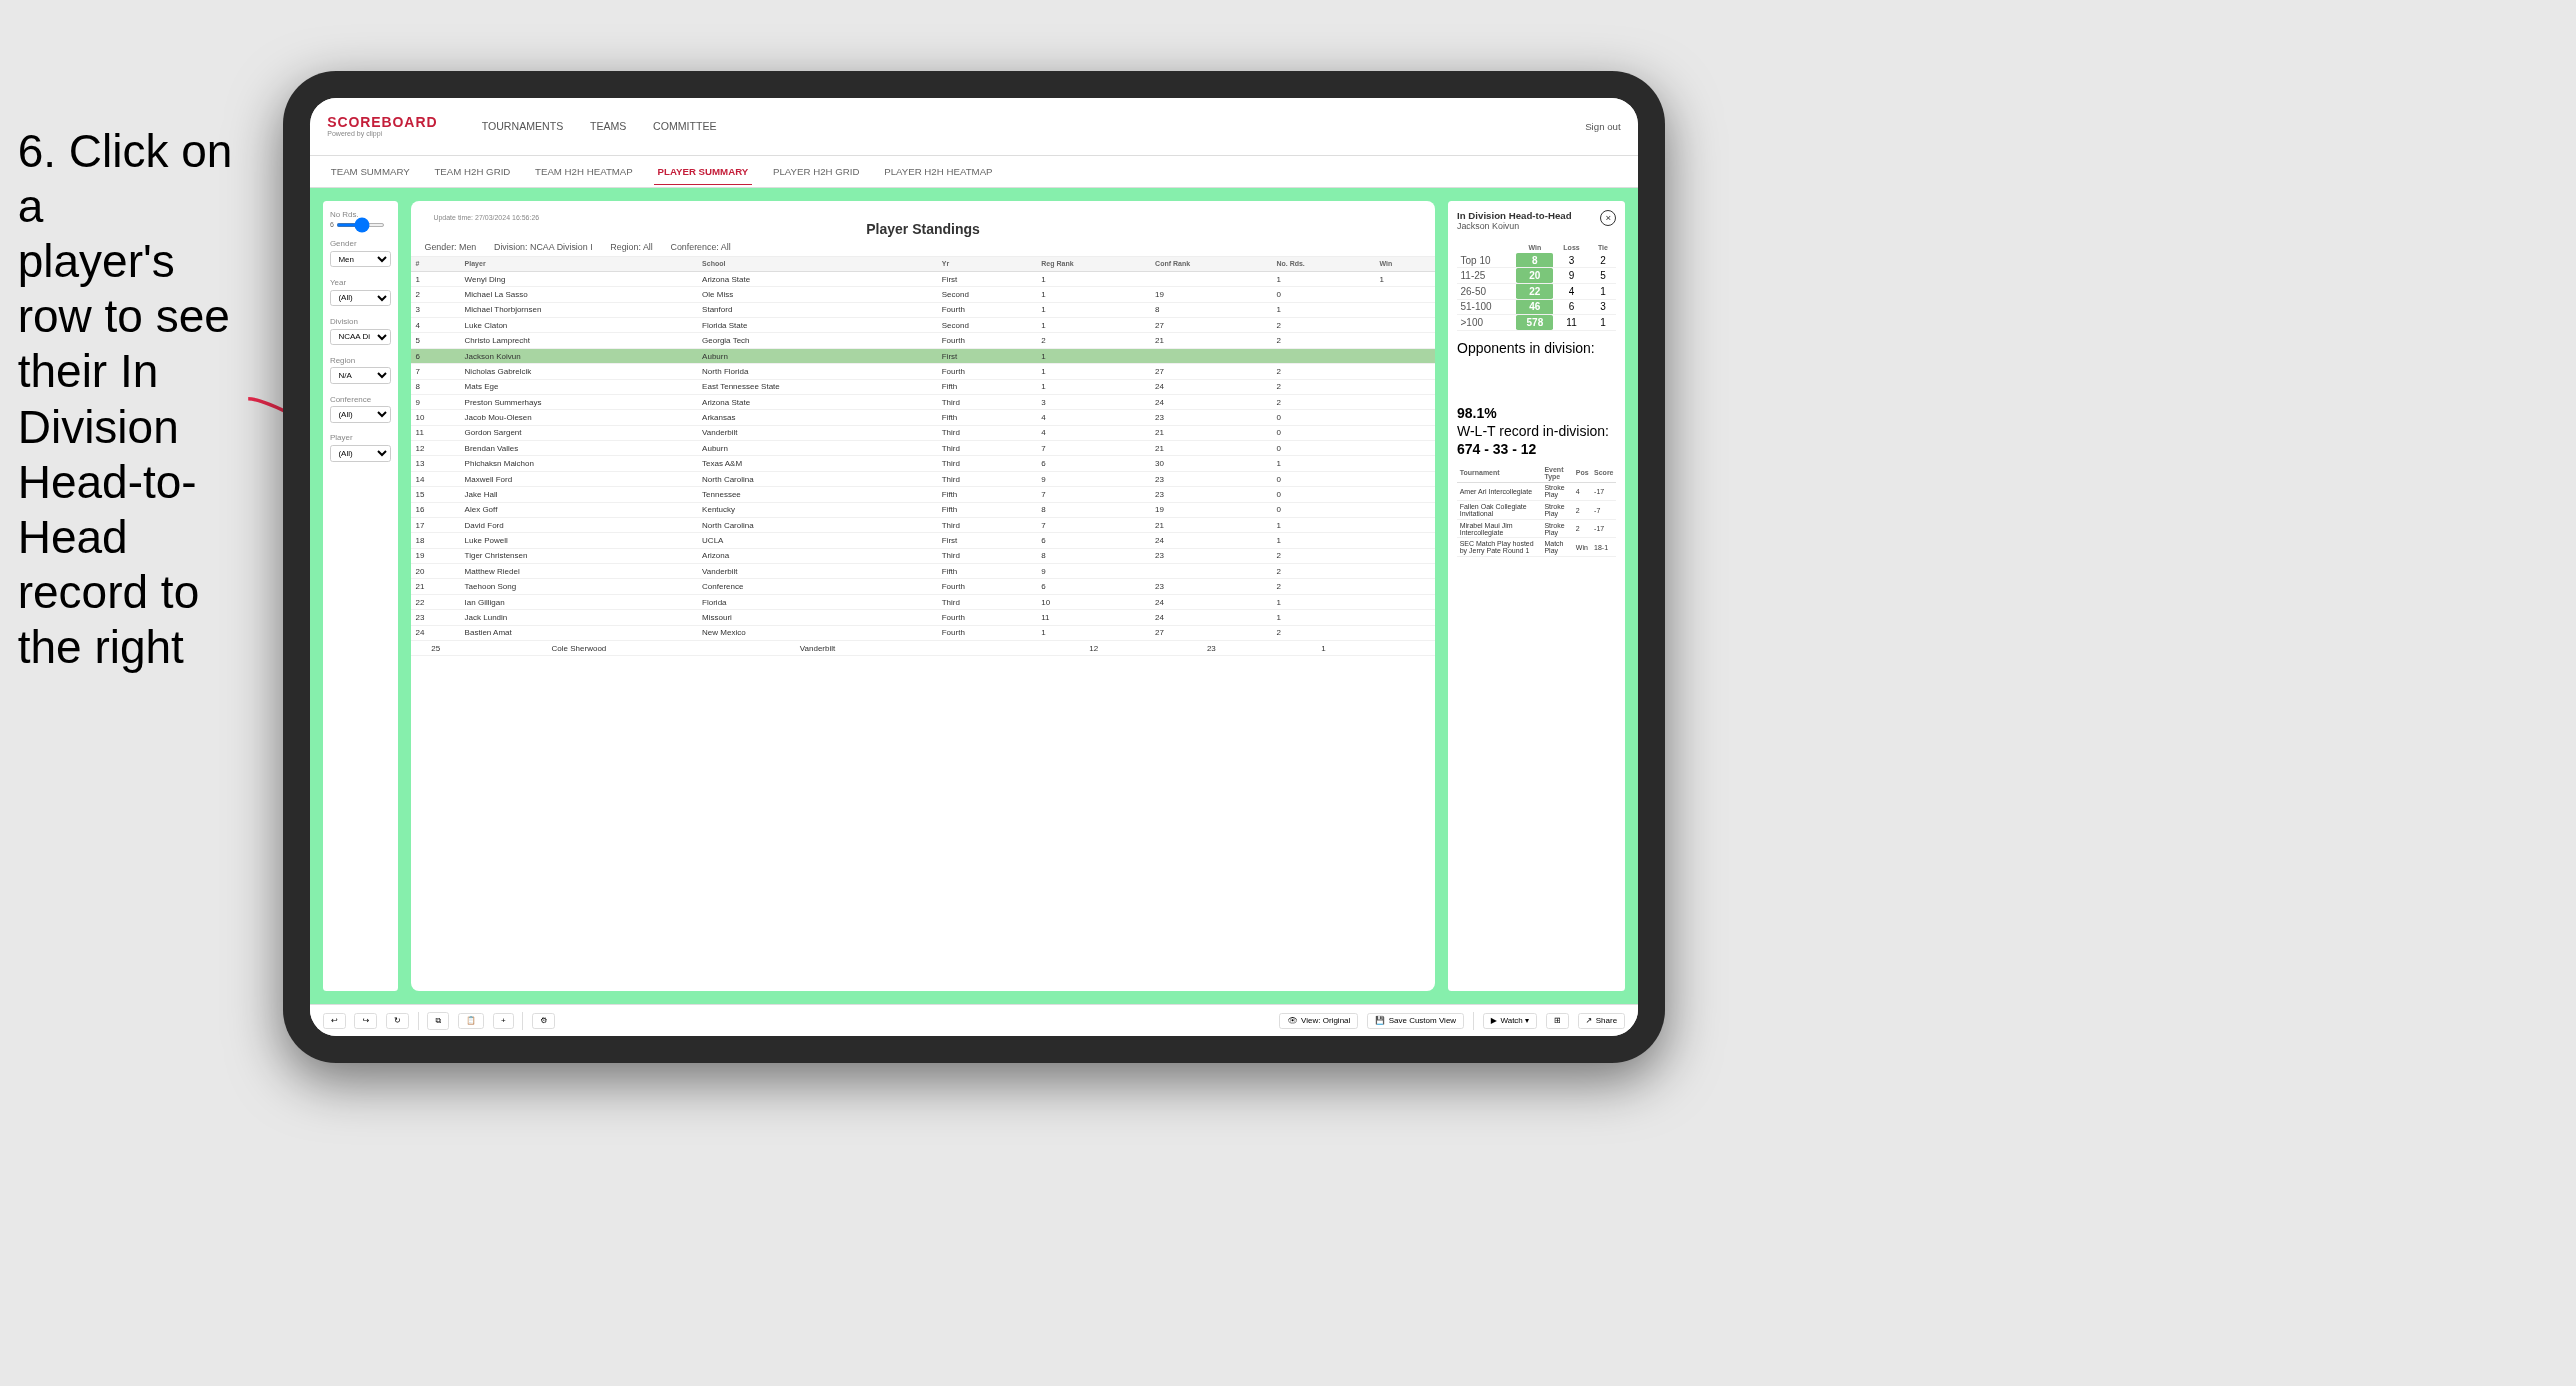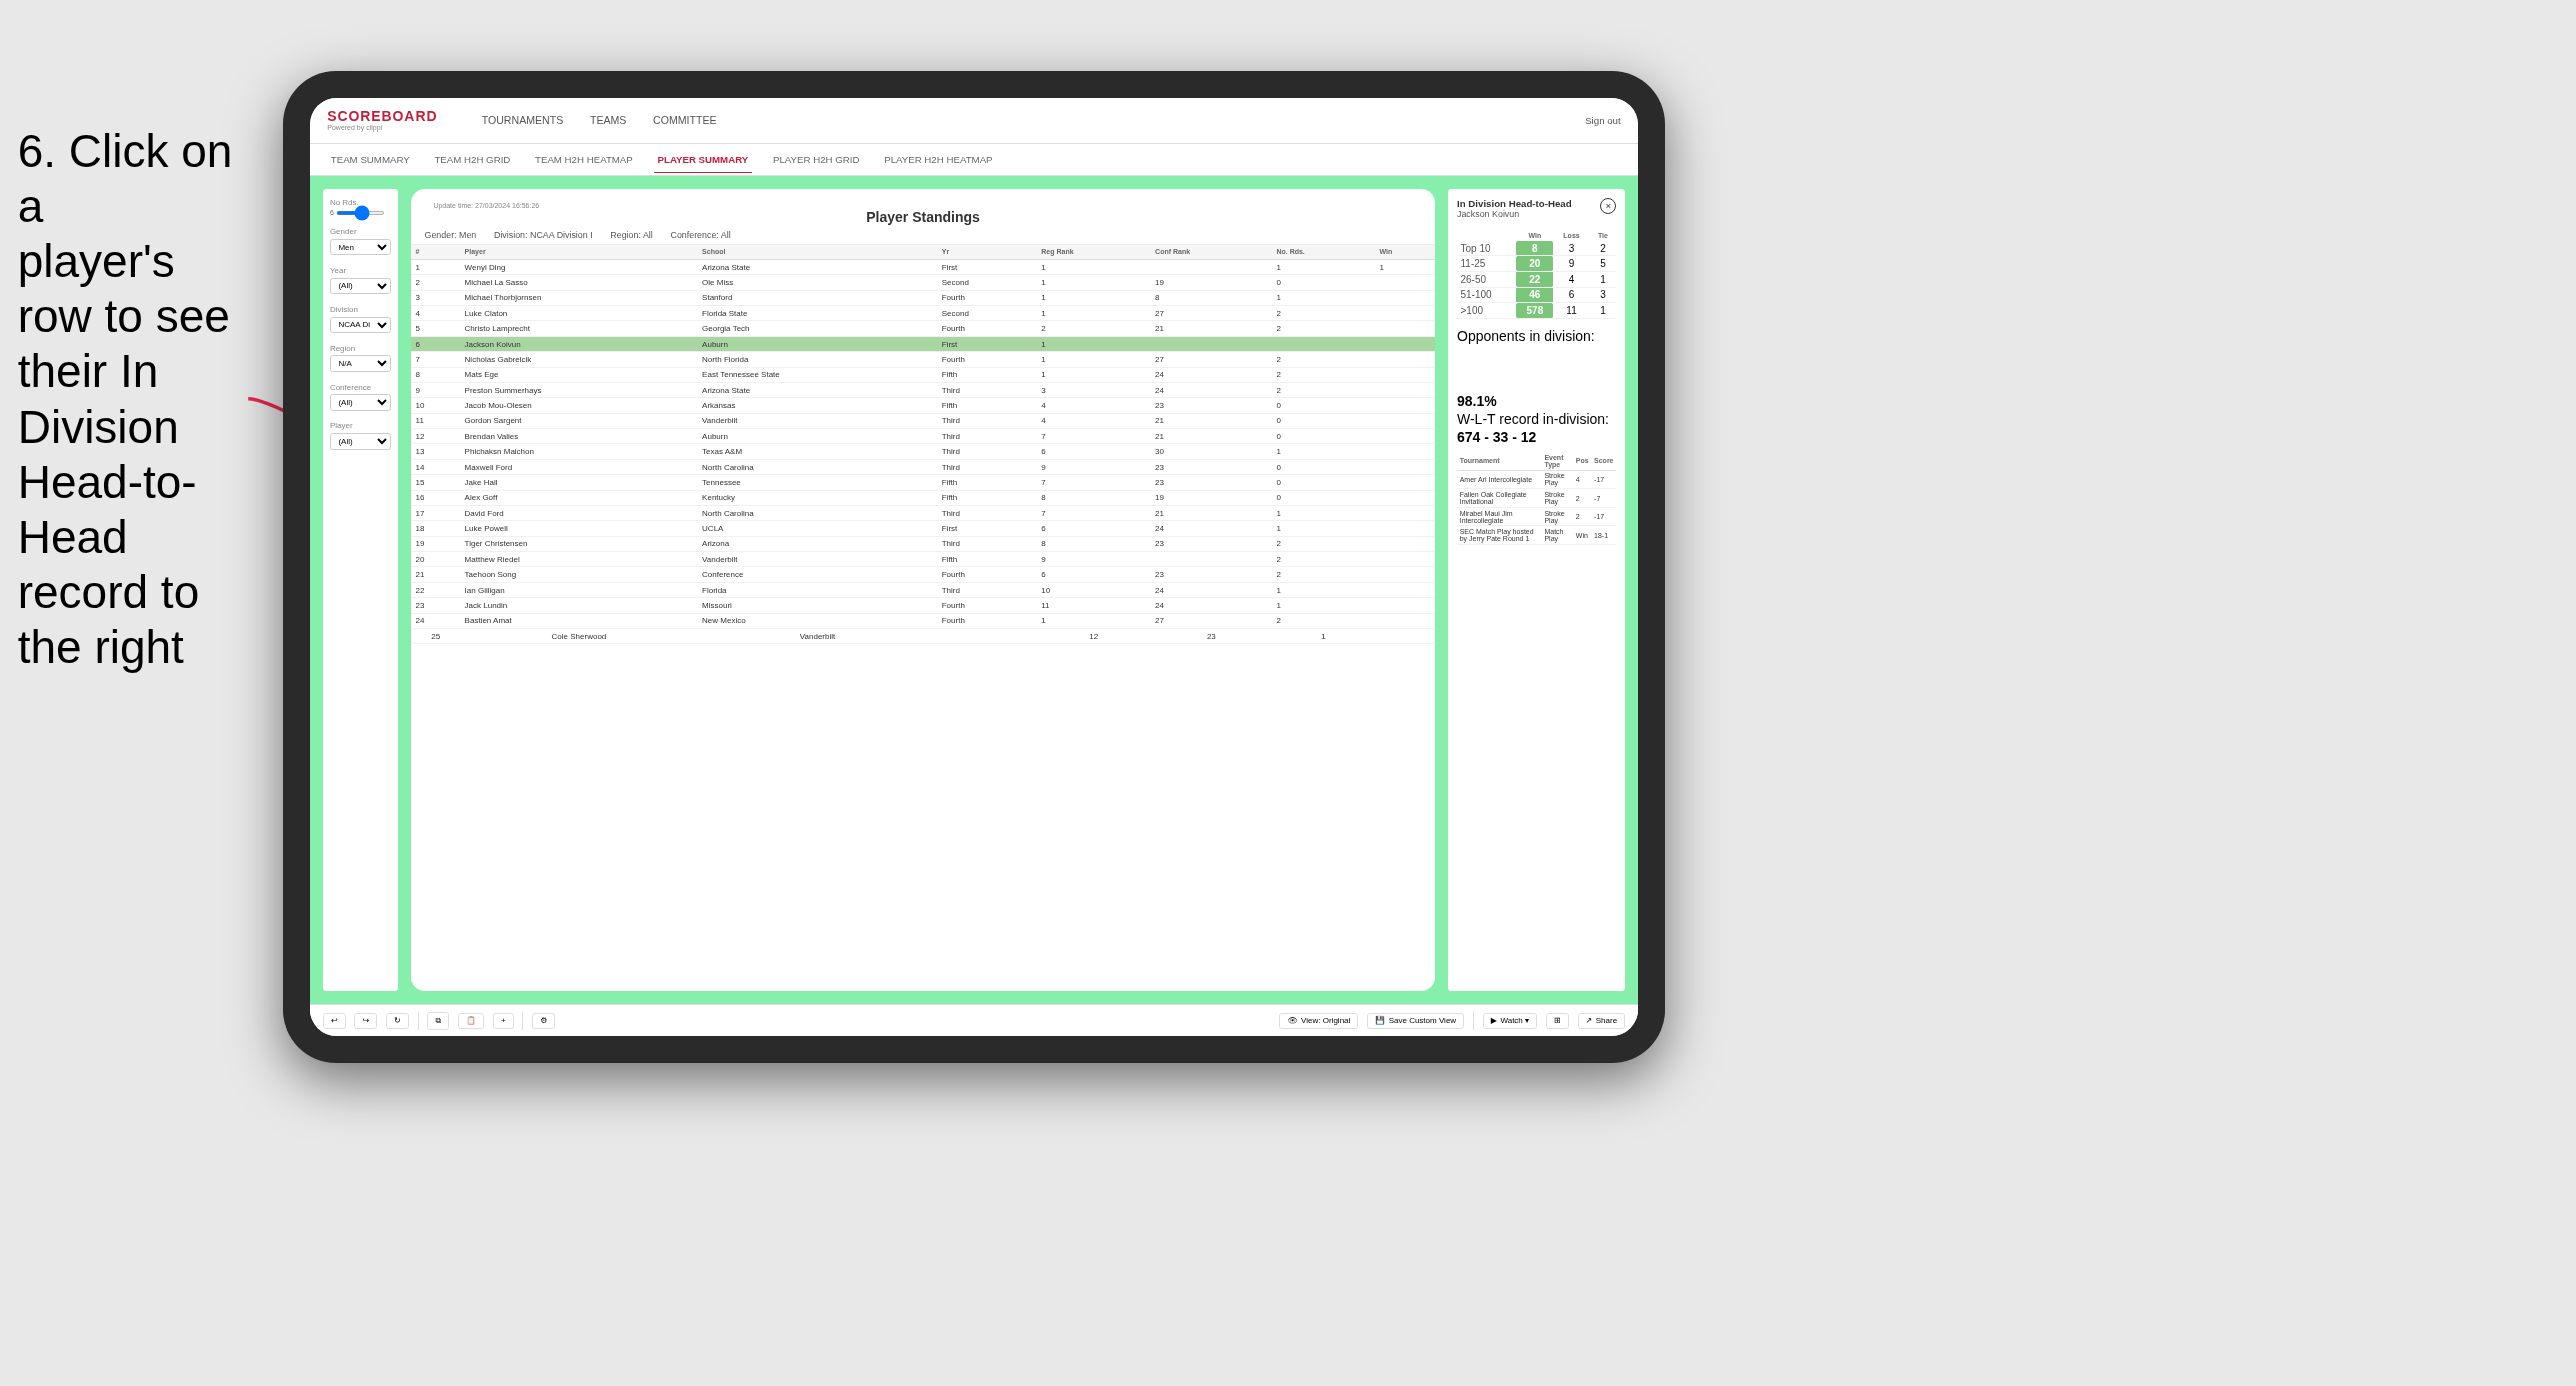--- a/index.html
+++ b/index.html
@@ -46,21 +46,21 @@
       overflow: hidden;
       display: flex;
       flex-direction: column;
     }
 
     
     .top-nav {
       background: #fff;
       border-bottom: 0.9px solid #ddd;
       padding: 0 17.7px;
-      height: 46px;
+      height: 58px;
       display: flex;
       align-items: center;
       gap: 26.6px;
     }
 
     .logo-area {
       display: flex;
       flex-direction: column;
       margin-right: 17.7px;
     }
@@ -166,21 +166,21 @@
     .rounds-display {
       font-size: 7px;
       color: #666;
       margin-bottom: 7px;
     }
 
     
     .standings-panel {
       flex: 1;
       background: #fff;
-      border-radius: 14px;
+      border-radius: 8px;
       overflow: hidden;
       display: flex;
       flex-direction: column;
     }
 
     .standings-header {
       padding: 8.9px 13.3px 4.4px;
       border-bottom: 0.9px solid #eee;
     }
 

